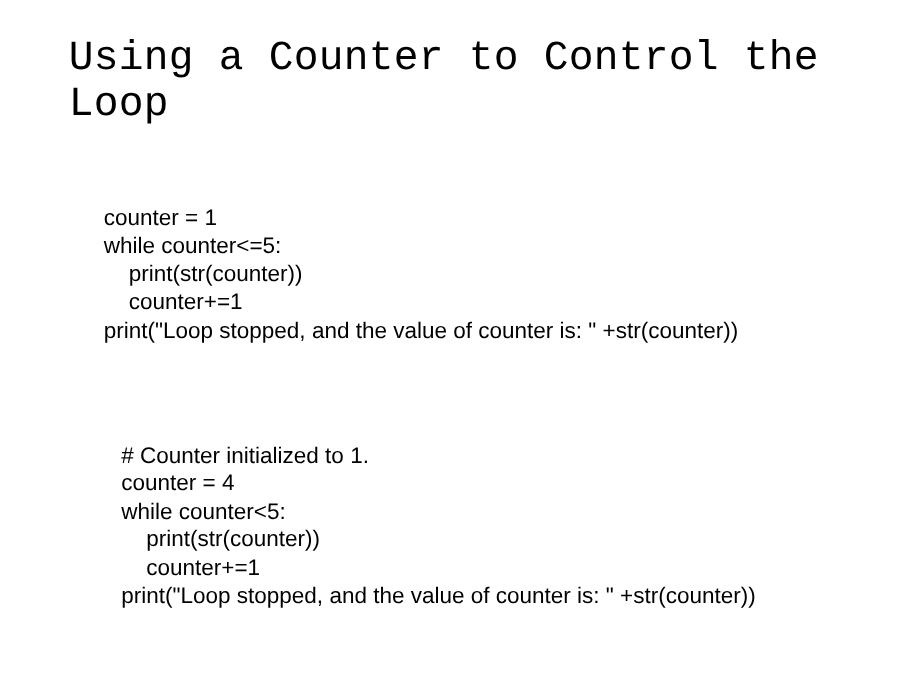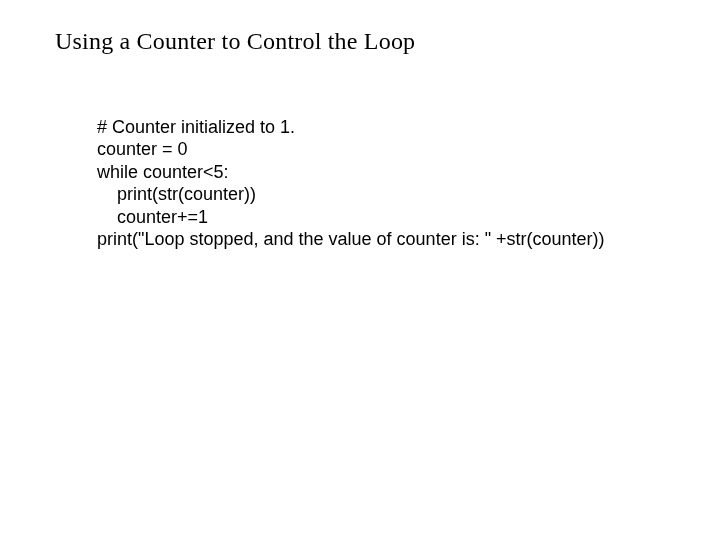--- a/index.html
+++ b/index.html
@@ -12,43 +12,49 @@
     color: #000;
   }
   .slide {
     width: 720px;
     height: 540px;
     box-sizing: border-box;
     padding: 28px 40px 30px 55px;
     position: relative;
   }
   .title {
-    font-family: Liberation Serif, serif;
-    font-size: 24px;
+    font-family: Liberation Mono, monospace;
+    font-size: 33px;
     font-weight: 400;
     margin: 0 0 38px 0;
     letter-spacing: 0.2px;
   }
   .code-block {
     font-family: Arial, Helvetica, sans-serif;
     font-size: 18px;
     line-height: 1.25;
     white-space: pre;
     margin-left: 28px;
   }
   .block1 { margin-bottom: 55px; }
   .block2 { margin-left: 42px; }
 </style>
 </head>
 <body>
 
 <div class="slide">
   <h1 class="title">Using a Counter to Control the Loop</h1>
 
+  <div class="code-block block1">
+<span>counter = 1</span>
+<span>while counter&lt;=5:</span>
+<span>    print(str(counter))</span>
+<span>    counter+=1</span>
+<span>print("Loop stopped, and the value of counter is: " +str(counter))</span></div>
 
   <div class="code-block block2">
 <span># Counter initialized to 1.</span>
-<span>counter = 0</span>
+<span>counter = 4</span>
 <span>while counter&lt;5:</span>
 <span>    print(str(counter))</span>
 <span>    counter+=1</span>
 <span>print("Loop stopped, and the value of counter is: " +str(counter))</span></div>
 </div>
 
 </body></html>

